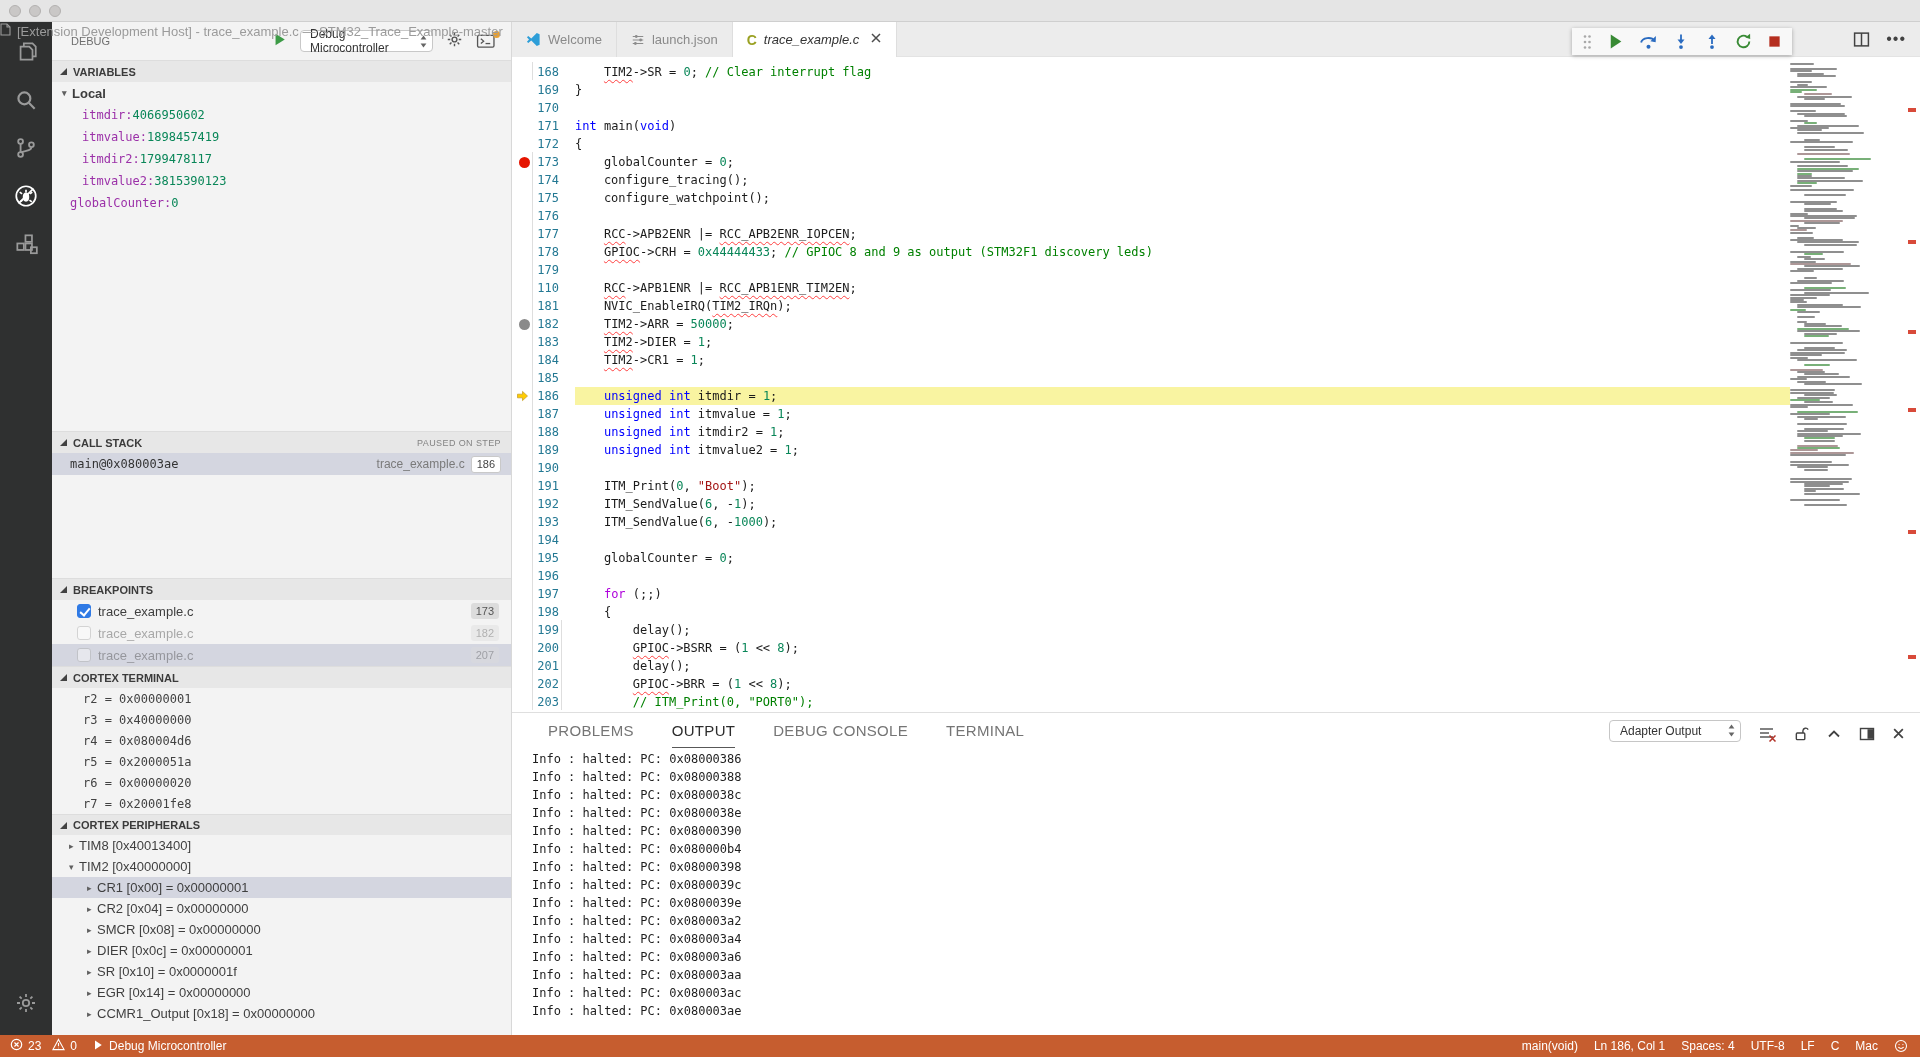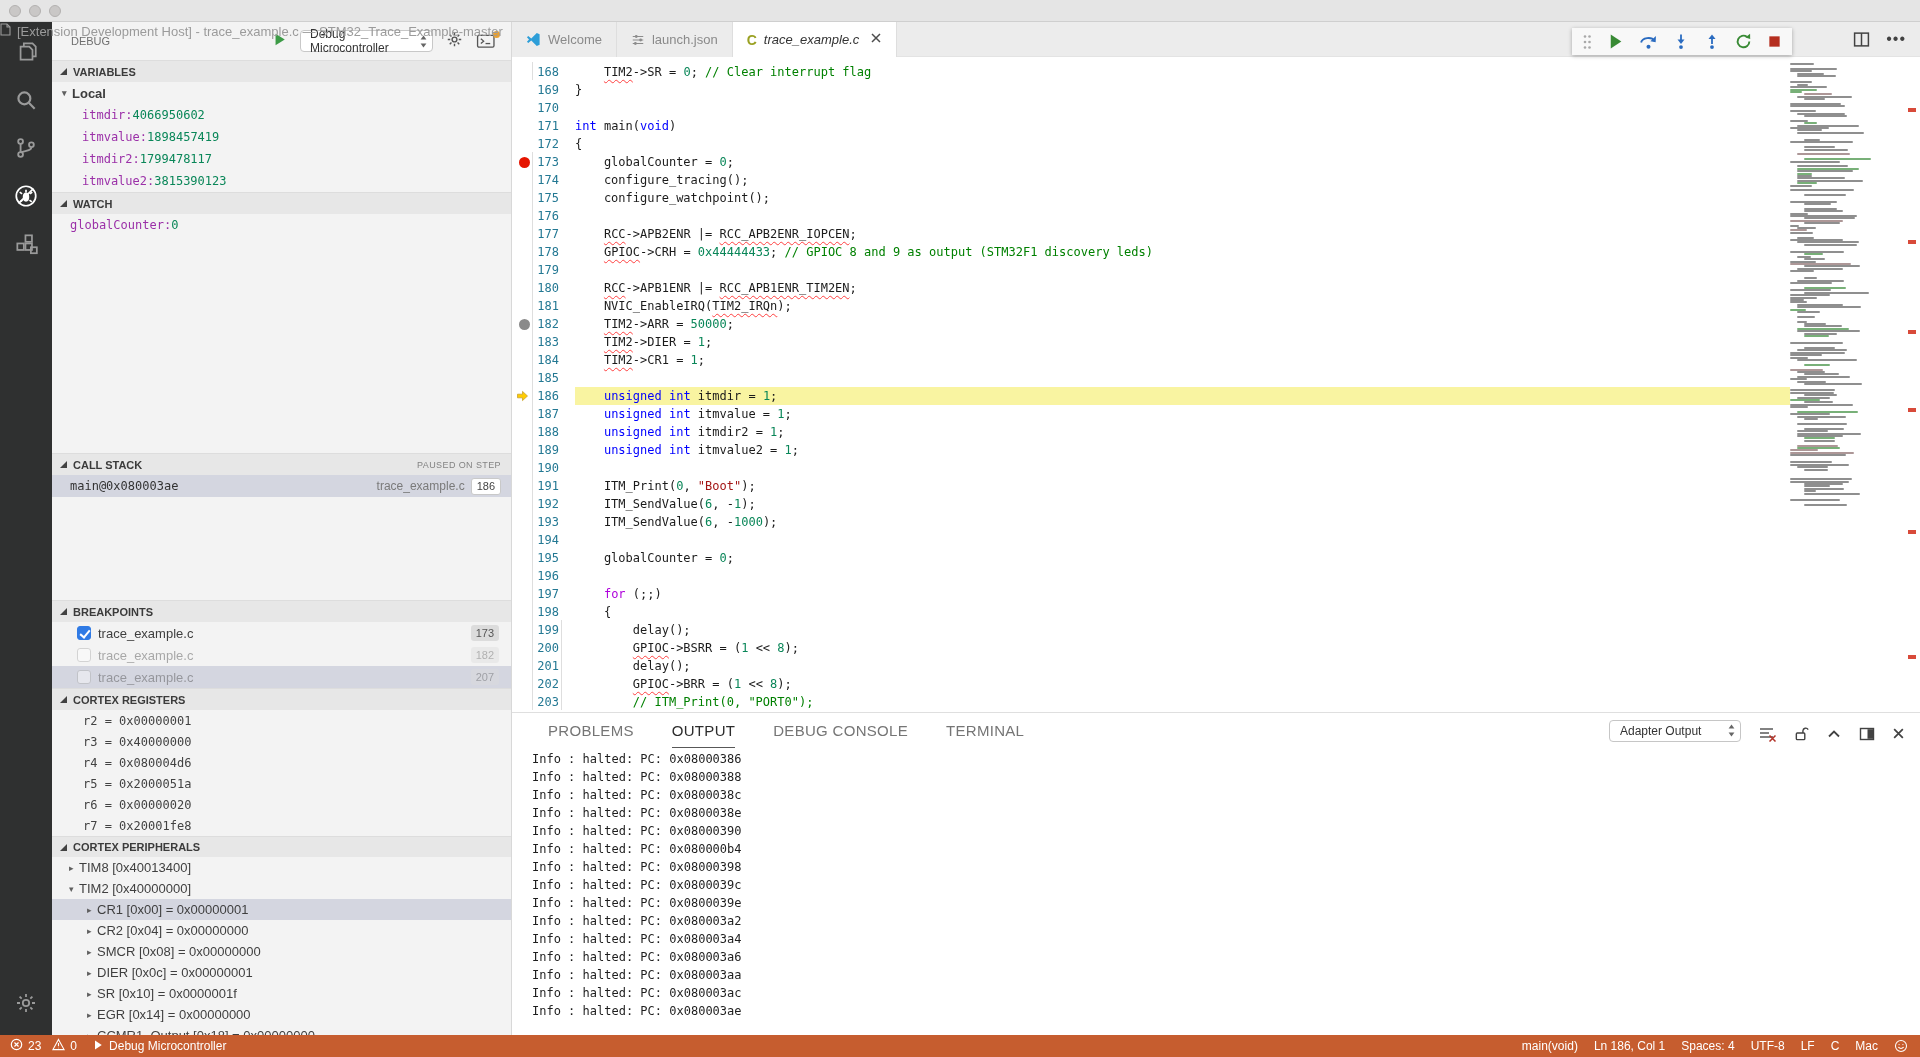--- a/index.html
+++ b/index.html
@@ -249,24 +249,20 @@
         </div>
         <div class="tree-row mono" style="padding-left: 30px;">
           <span class="var-name">itmdir2: </span>
           <span class="var-value">1799478117</span>
         </div>
         <div class="tree-row mono" style="padding-left: 30px;">
           <span class="var-name">itmvalue2: </span>
           <span class="var-value">3815390123</span>
         </div>
       </div>
-    <div class="sect-header">
-      <span class="tw"></span>
-      <span>WATCH</span>
-    </div>
     <div id="watch-rows">
         <div class="tree-row mono" style="padding-left: 18px;">
           <span class="var-name">globalCounter: </span>
           <span class="var-value">0</span>
         </div>
       </div>
     <div class="gap" style="height:217px"></div>
     <div class="sect-header">
       <span class="tw"></span>
       <span>CALL STACK</span>
@@ -298,21 +294,21 @@
           <span class="bp-badge">182</span>
         </div>
         <div class="tree-row sel faded" style="padding-left: 25px;">
           <span class="cbx"></span>
           <span>trace_example.c</span>
           <span class="bp-badge">207</span>
         </div>
       </div>
     <div class="sect-header">
       <span class="tw"></span>
-      <span>CORTEX REGISTERS</span>
+      <span>CORTEX TERMINAL</span>
     </div>
     <div id="register-rows">
         <div class="tree-row mono" style="height: 21px; padding-left: 31px; color: rgb(66, 66, 66);">
           <span>r2 = 0x00000001</span>
         </div>
         <div class="tree-row mono" style="height: 21px; padding-left: 31px; color: rgb(66, 66, 66);">
           <span>r3 = 0x40000000</span>
         </div>
         <div class="tree-row mono" style="height: 21px; padding-left: 31px; color: rgb(66, 66, 66);">
           <span>r4 = 0x080004d6</span>
@@ -505,21 +501,21 @@
         </div>
         <div class="code-row">
           <div class="g-cell">178</div>
           <div class="t-cell"><span class="tk-pl">    </span><span class="tk-er">GPIOC</span><span class="tk-pl">-&gt;CRH = </span><span class="tk-nu">0x44444433</span><span class="tk-pl">; </span><span class="tk-cm">// GPIOC 8 and 9 as output (STM32F1 discovery leds)</span></div>
         </div>
         <div class="code-row">
           <div class="g-cell">179</div>
           <div class="t-cell"></div>
         </div>
         <div class="code-row">
-          <div class="g-cell">180</div>
+          <div class="g-cell">110</div>
           <div class="t-cell"><span class="tk-pl">    </span><span class="tk-er">RCC</span><span class="tk-pl">-&gt;APB1ENR |= </span><span class="tk-er">RCC_APB1ENR_TIM2EN</span><span class="tk-pl">;</span></div>
         </div>
         <div class="code-row">
           <div class="g-cell">181</div>
           <div class="t-cell"><span class="tk-pl">    NVIC_EnableIRQ(</span><span class="tk-er">TIM2_IRQn</span><span class="tk-pl">);</span></div>
         </div>
         <div class="code-row">
           <div class="g-cell">182<span class="bp-dot" style="background: rgb(138, 138, 138);"></span></div>
           <div class="t-cell"><span class="tk-pl">    </span><span class="tk-er">TIM2</span><span class="tk-pl">-&gt;ARR = </span><span class="tk-nu">50000</span><span class="tk-pl">;</span></div>
         </div>

